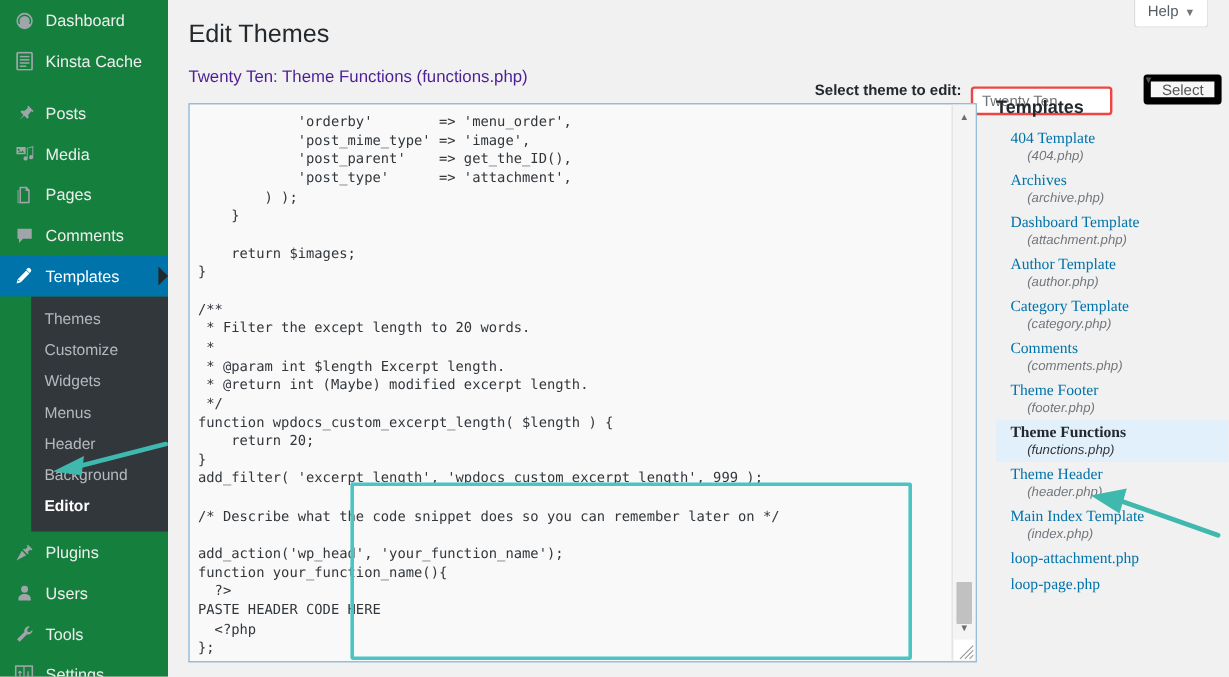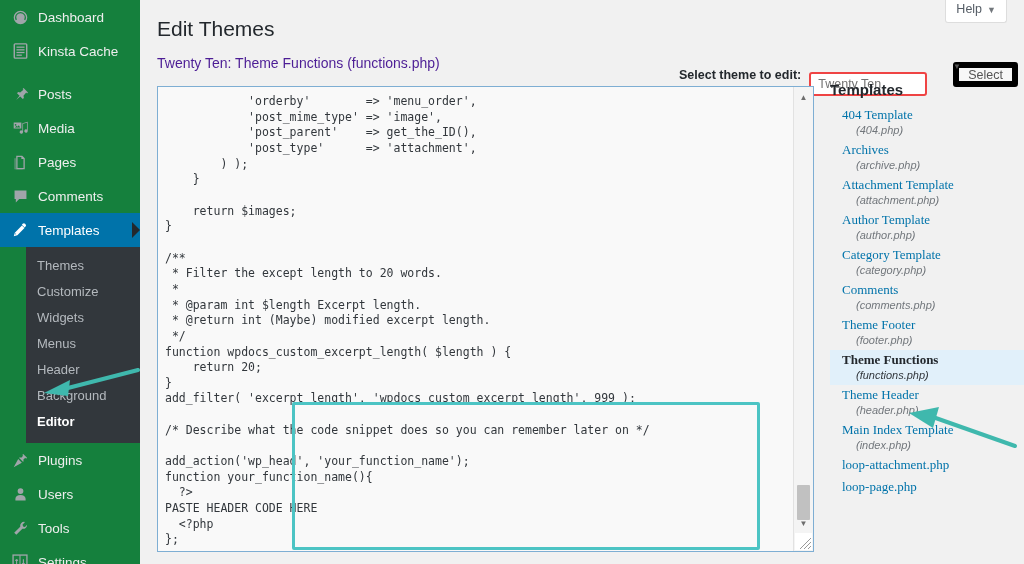--- a/index.html
+++ b/index.html
@@ -521,21 +521,21 @@
     <ul id="template-list">
       <li>
         <span class="tpl-name">404 Template</span>
         <span class="tpl-file">(404.php)</span>
       </li>
       <li>
         <span class="tpl-name">Archives</span>
         <span class="tpl-file">(archive.php)</span>
       </li>
       <li>
-        <span class="tpl-name">Attachment Template</span>
+        <span class="tpl-name">Dashboard Template</span>
         <span class="tpl-file">(attachment.php)</span>
       </li>
       <li>
         <span class="tpl-name">Author Template</span>
         <span class="tpl-file">(author.php)</span>
       </li>
       <li>
         <span class="tpl-name">Category Template</span>
         <span class="tpl-file">(category.php)</span>
       </li>

